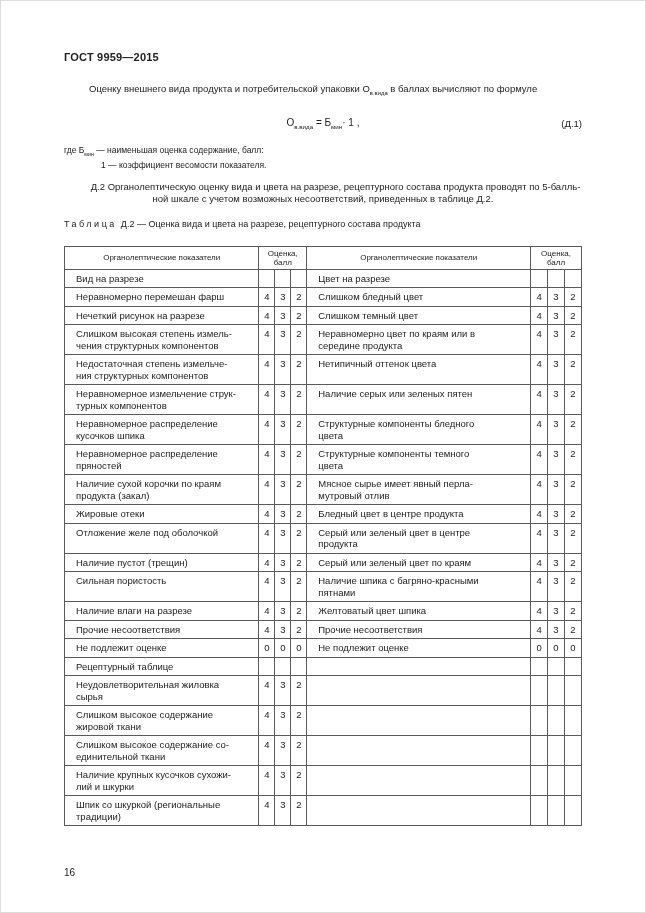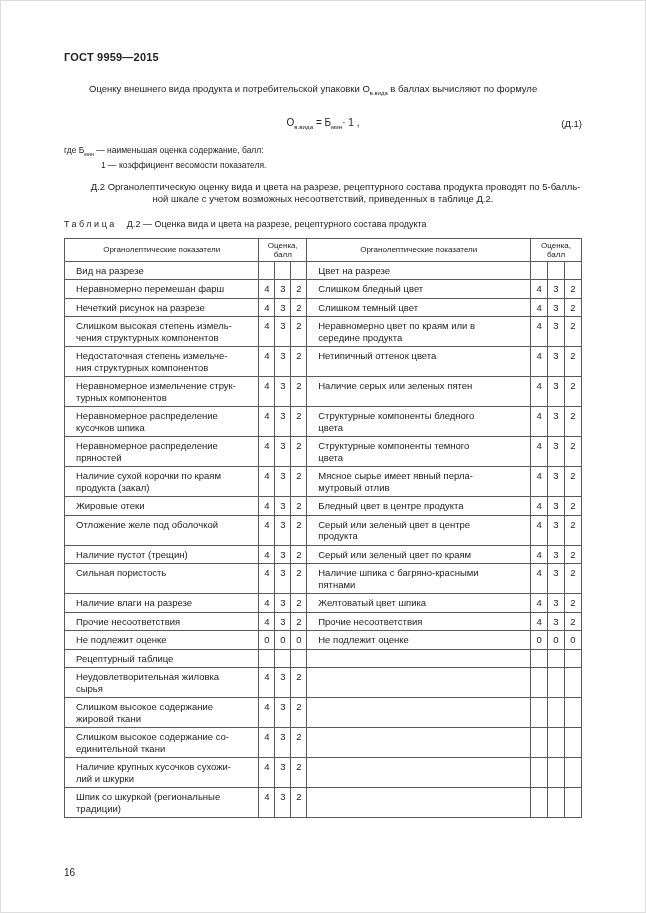--- a/index.html
+++ b/index.html
@@ -24,24 +24,24 @@
   .formula-row { position:relative; margin-top:18px; text-align:center; font-size:10px; height:14px; }
   .formula-num { position:absolute; right:0; top:1px; font-size:9.5px; }
   sub { font-size:0.62em; }
 
   .where { margin-top:14px; font-size:8.5px; line-height:11px; }
   .where-line2 { padding-left:37px; font-size:8.5px; line-height:11px; }
 
   .d2-para { margin-top:10px;text-align:center; }
 
   .caption { margin-top:14px; font-size:9px; line-height:11px; }
-  .caption-word { letter-spacing:2.5px; margin-right:10px; }
+  .caption-word { letter-spacing:2.5px; margin-right:4px; }
 
   table.gost {
-    margin-top:8px;
+    margin-top:16px;
     border-collapse:collapse;
     table-layout:fixed;
     font-size:9.5px;
   }
   table.gost col.c-desc-l { width:195px; }
   table.gost col.c-desc-r { width:225px; }
   table.gost col.c-score  { width:16px; }
   table.gost col.c-score-r{ width:17px; }
   table.gost th, table.gost td {
     border:1px solid #5a5a5a;

